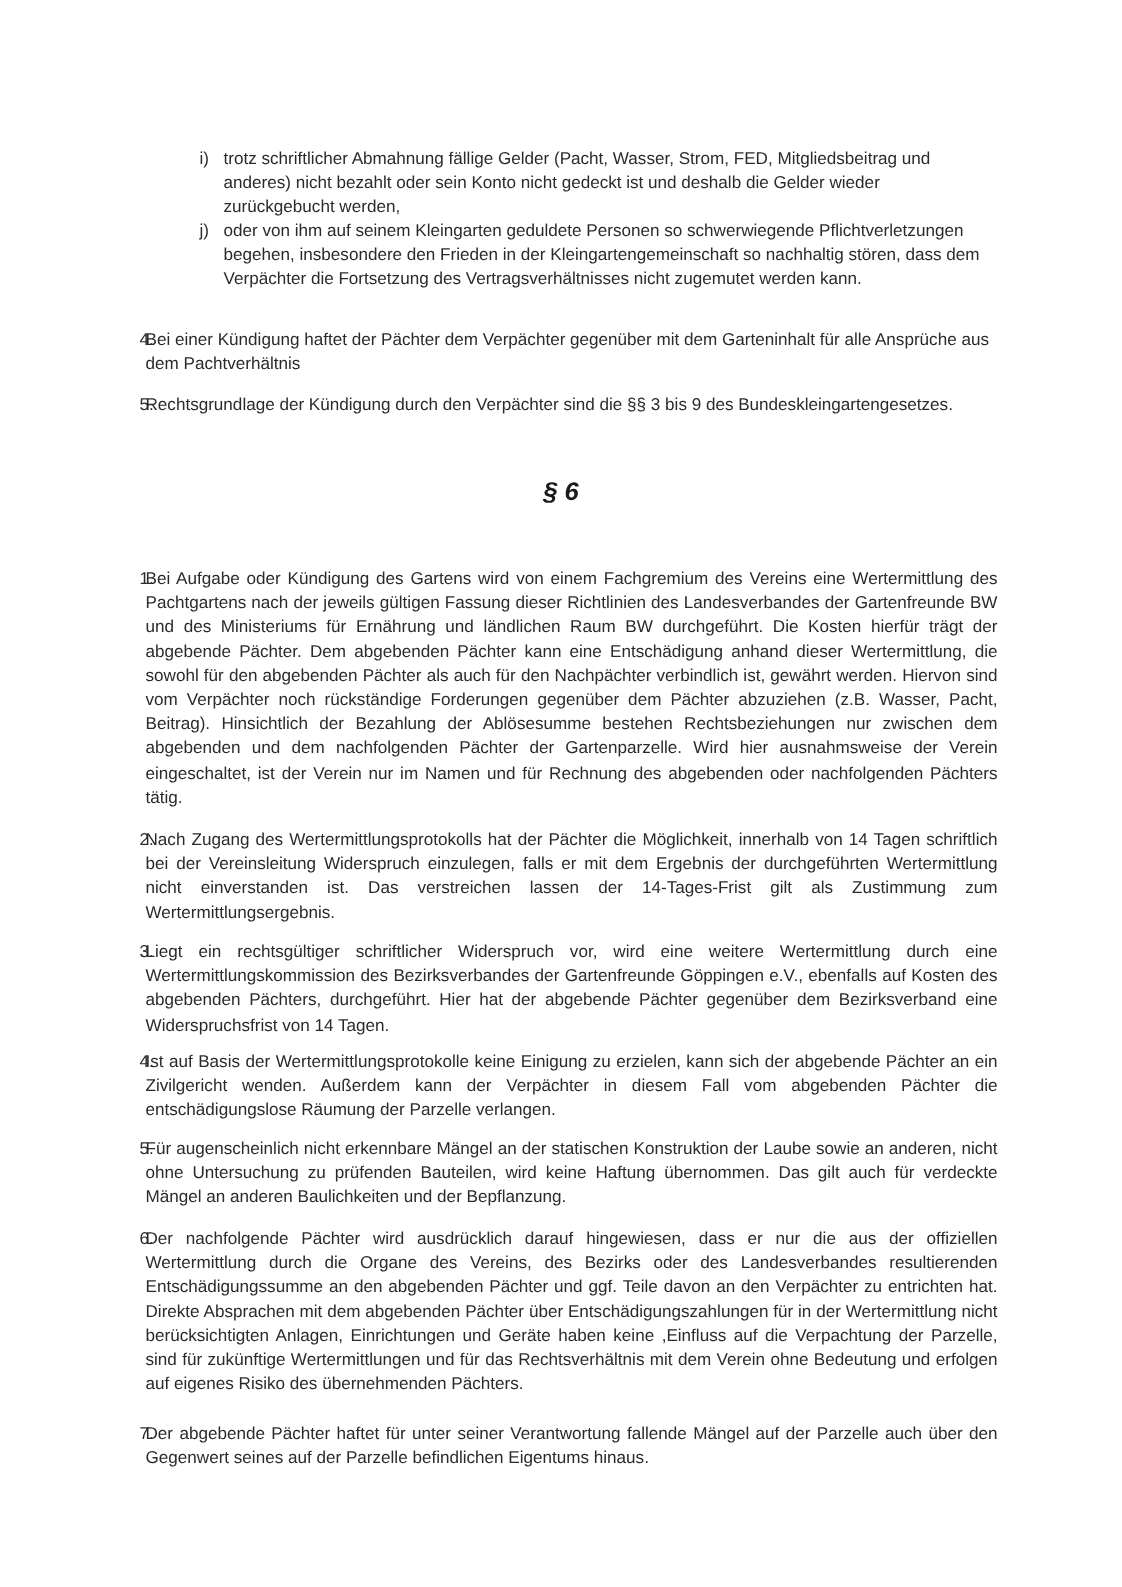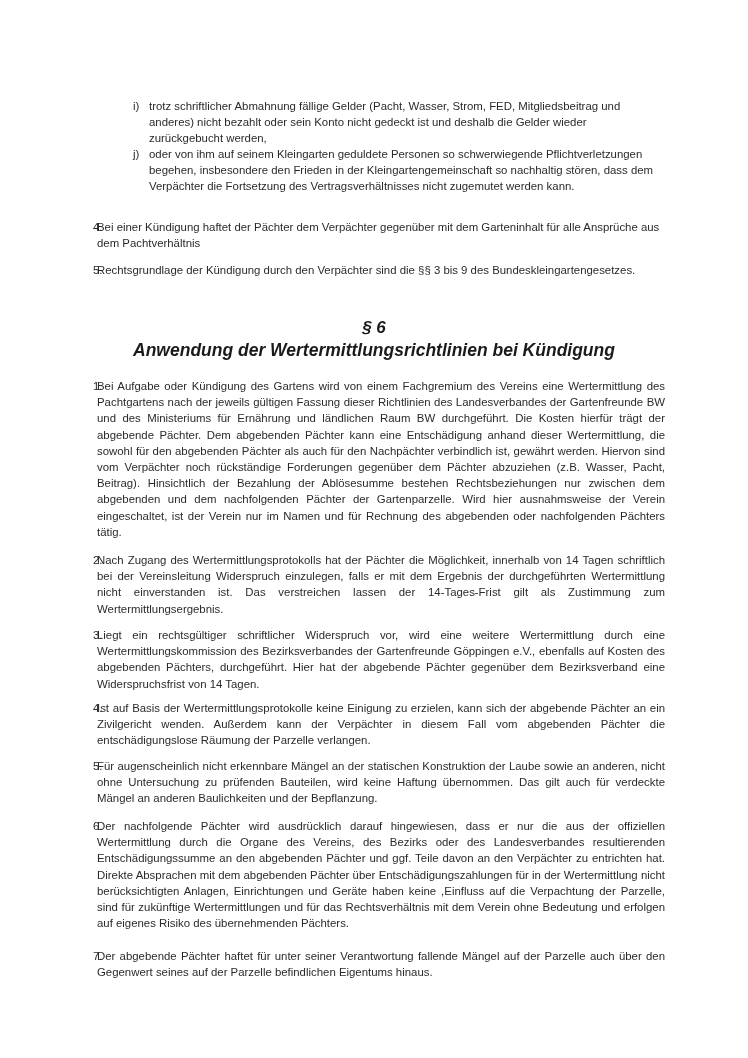--- a/index.html
+++ b/index.html
@@ -40,21 +40,20 @@
   <div class="item" style="top:219px;">
     <span class="num">4.</span>
     <span class="txt">Bei einer Kündigung haftet der Pächter dem Verpächter gegenüber mit dem Garteninhalt für alle Ansprüche aus dem Pachtverhältnis</span>
   </div>
   <div class="item" style="top:262px;">
     <span class="num">5.</span>
     <span class="txt">Rechtsgrundlage der Kündigung durch den Verpächter sind die §§ 3 bis 9 des Bundeskleingartengesetzes.</span>
   </div>
 
   <div class="heading h-sec">§ 6</div>
-  <div class="heading h-title">Anwendung der Wertermittlungsrichtlinien bei Kündigung</div>
 
   <div class="item just" style="top:378px;">
     <span class="num">1.</span>
     <span class="txt">Bei Aufgabe oder Kündigung des Gartens wird von einem Fachgremium des Vereins eine Wertermittlung des Pachtgartens nach der jeweils gültigen Fassung dieser Richtlinien des Landesverbandes der Gartenfreunde BW und des Ministeriums für Ernährung und ländlichen Raum BW durchgeführt. Die Kosten hierfür trägt der abgebende Pächter. Dem abgebenden Pächter kann eine Entschädigung anhand dieser Wertermittlung, die sowohl für den abgebenden Pächter als auch für den Nachpächter verbindlich ist, gewährt werden. Hiervon sind vom Verpächter noch rückständige Forderungen gegenüber dem Pächter abzuziehen (z.B. Wasser, Pacht, Beitrag). Hinsichtlich der Bezahlung der Ablösesumme bestehen Rechtsbeziehungen nur zwischen dem abgebenden und dem nachfolgenden Pächter der Gartenparzelle. Wird hier ausnahmsweise der Verein eingeschaltet, ist der Verein nur im Namen und für Rechnung des abgebenden oder nachfolgenden Pächters tätig.</span>
   </div>
   <div class="item just" style="top:552px;">
     <span class="num">2.</span>
     <span class="txt">Nach Zugang des Wertermittlungsprotokolls hat der Pächter die Möglichkeit, innerhalb von 14 Tagen schriftlich bei der Vereinsleitung Widerspruch einzulegen, falls er mit dem Ergebnis der durchgeführten Wertermittlung nicht einverstanden ist. Das verstreichen lassen der 14-Tages-Frist gilt als Zustimmung zum Wertermittlungsergebnis.</span>
   </div>
   <div class="item just" style="top:627px;">

